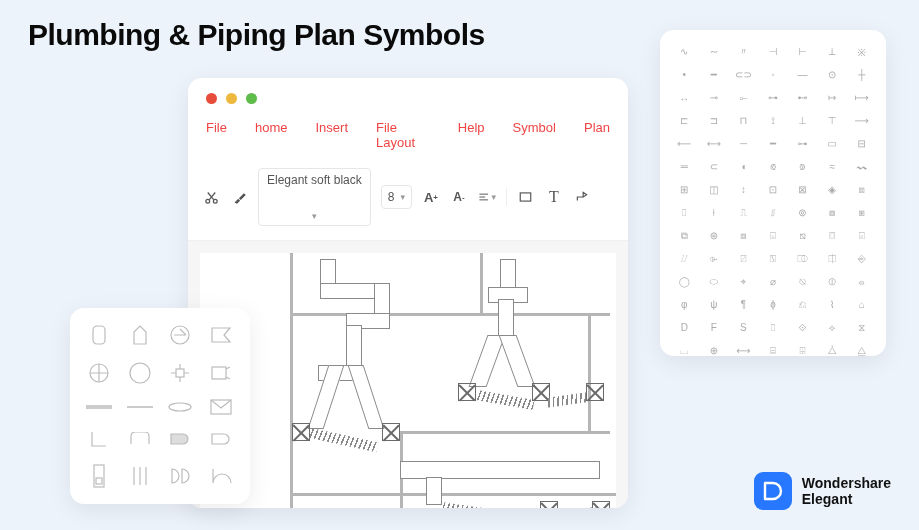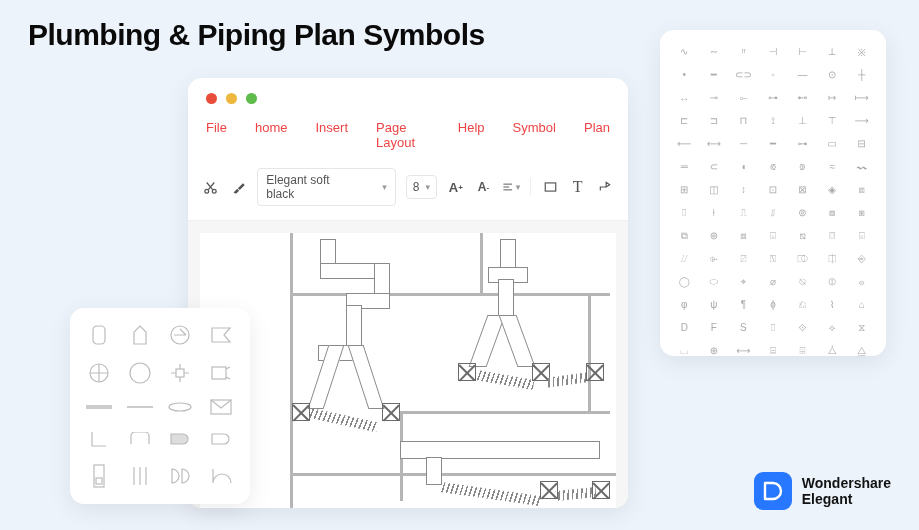--- a/index.html
+++ b/index.html
@@ -63,20 +63,21 @@
       display: flex; align-items: center; justify-content: center;
     }
     .font-select {
       display: flex; align-items: center;
       border: 1px solid #e6e6e6;
       border-radius: 4px;
       padding: 4px 8px;
       font-size: 12px;
       color: #555;
       gap: 24px;
+      flex-direction: column;
     }
     .size-select {
       display: flex; align-items: center;
       border: 1px solid #e6e6e6;
       border-radius: 4px;
       padding: 4px 6px;
       font-size: 12px;
       color: #555;
       gap: 6px;
     }
@@ -164,21 +165,21 @@
 <div class="app-window">
   <div class="traffic-lights">
     <span class="tl-red"></span>
     <span class="tl-yellow"></span>
     <span class="tl-green"></span>
   </div>
   <div class="menubar">
     <span>File</span>
     <span>home</span>
     <span>Insert</span>
-    <span>Page Layout</span>
+    <span>File Layout</span>
     <span>Help</span>
     <span>Symbol</span>
     <span>Plan</span>
   </div>
   <div class="toolbar">
     <div class="tool-icon">
       <svg width="15" height="15" viewBox="0 0 24 24" fill="none" stroke="#555" stroke-width="2">
           <circle cx="6" cy="18" r="3"></circle>
           <circle cx="18" cy="18" r="3"></circle>
           <path d="M8.5 15.5L18 4M15.5 15.5L6 4"></path>

